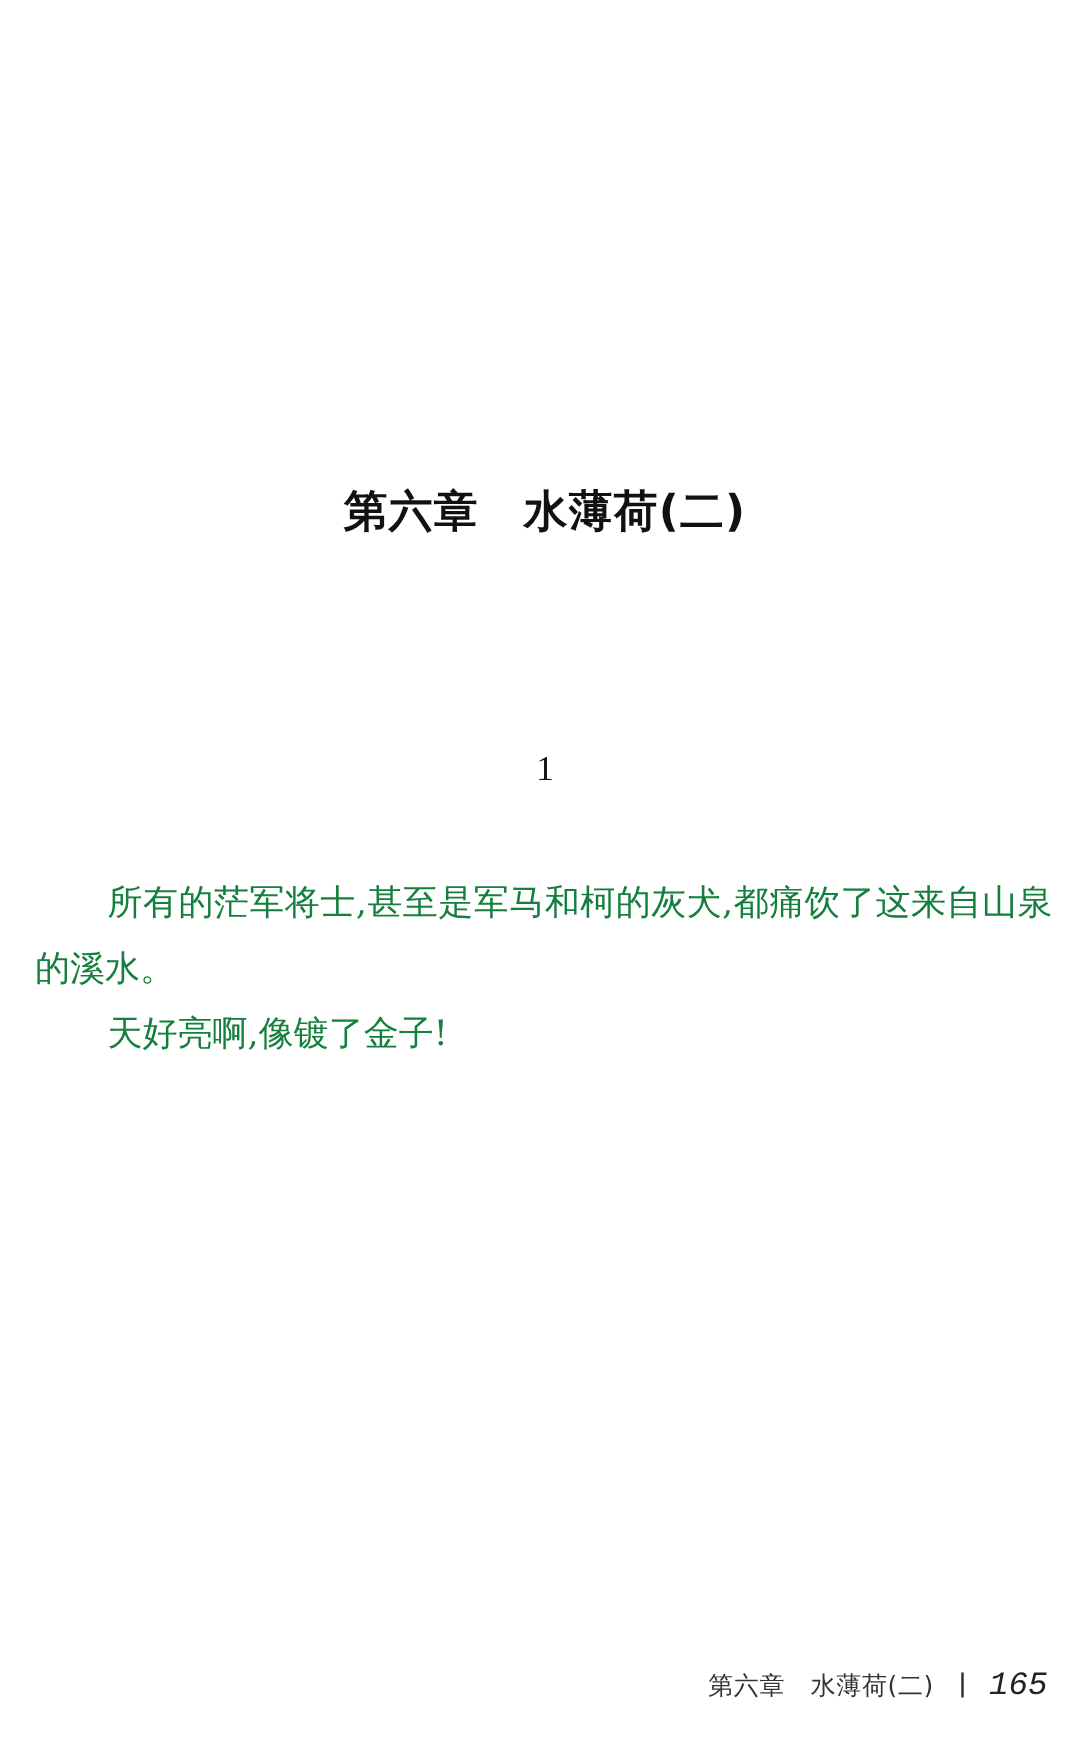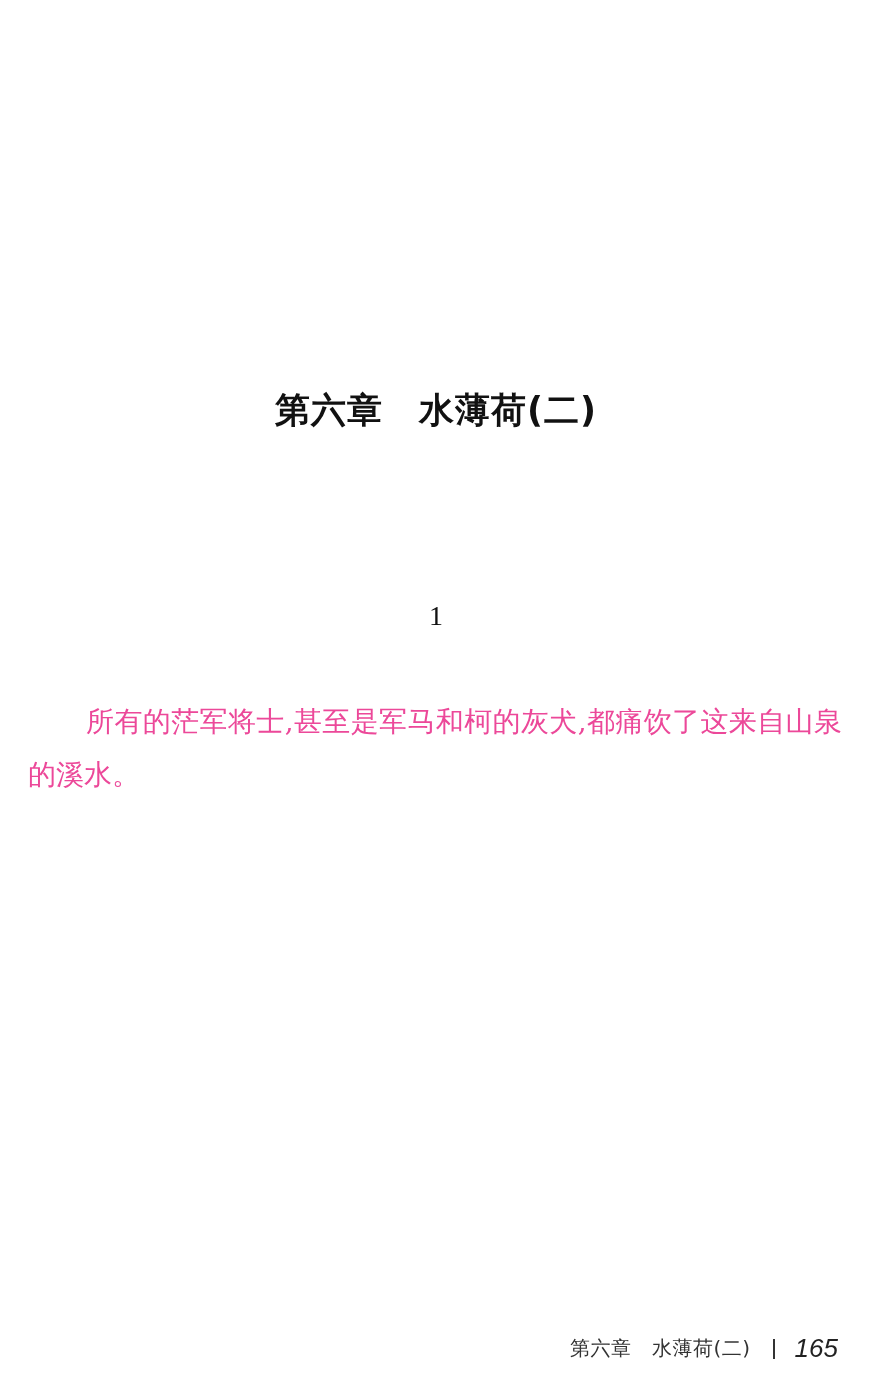--- a/index.html
+++ b/index.html
@@ -39,21 +39,21 @@
       color: #111;
     }
     .body-text {
       position: absolute;
       top: 696px;
       left: 28px;
       width: 814px;
       font-family: "DejaVu Serif", "Liberation Serif", serif;
       font-size: 28px;
       line-height: 52.5px;
-      color: #ec4899;
+      color: #15803d;
       text-align: justify;
     }
     .body-text p {
       margin: 0;
       text-indent: 58px;
       text-align: justify;
       text-align-last: left;
     }
     .footer {
       position: absolute;
@@ -69,34 +69,35 @@
       letter-spacing: 0.5px;
     }
     .footer-divider {
       display: inline-block;
       width: 2px;
       height: 20px;
       background: #333;
       margin: 0 20px 0 22px;
     }
     .footer-page {
-      font-family: Liberation Sans, sans-serif;
+      font-family: Liberation Mono, monospace;
       font-style: italic;
       font-size: 26px;
       color: #222;
     }
   </style>
 </head>
 <body>
 
 <div class="chapter-title">第六章　水薄荷(二)</div>
 
 <div class="section-number">1</div>
 
 <div class="body-text">
   <p>所有的茫军将士,甚至是军马和柯的灰犬,都痛饮了这来自山泉的溪水。</p>
+  <p>天好亮啊,像镀了金子!</p>
 </div>
 
 <div class="footer">
   <span class="footer-chapter">第六章　水薄荷(二)</span>
   <span class="footer-divider"></span>
   <span class="footer-page">165</span>
 </div>
 
 </body></html>

